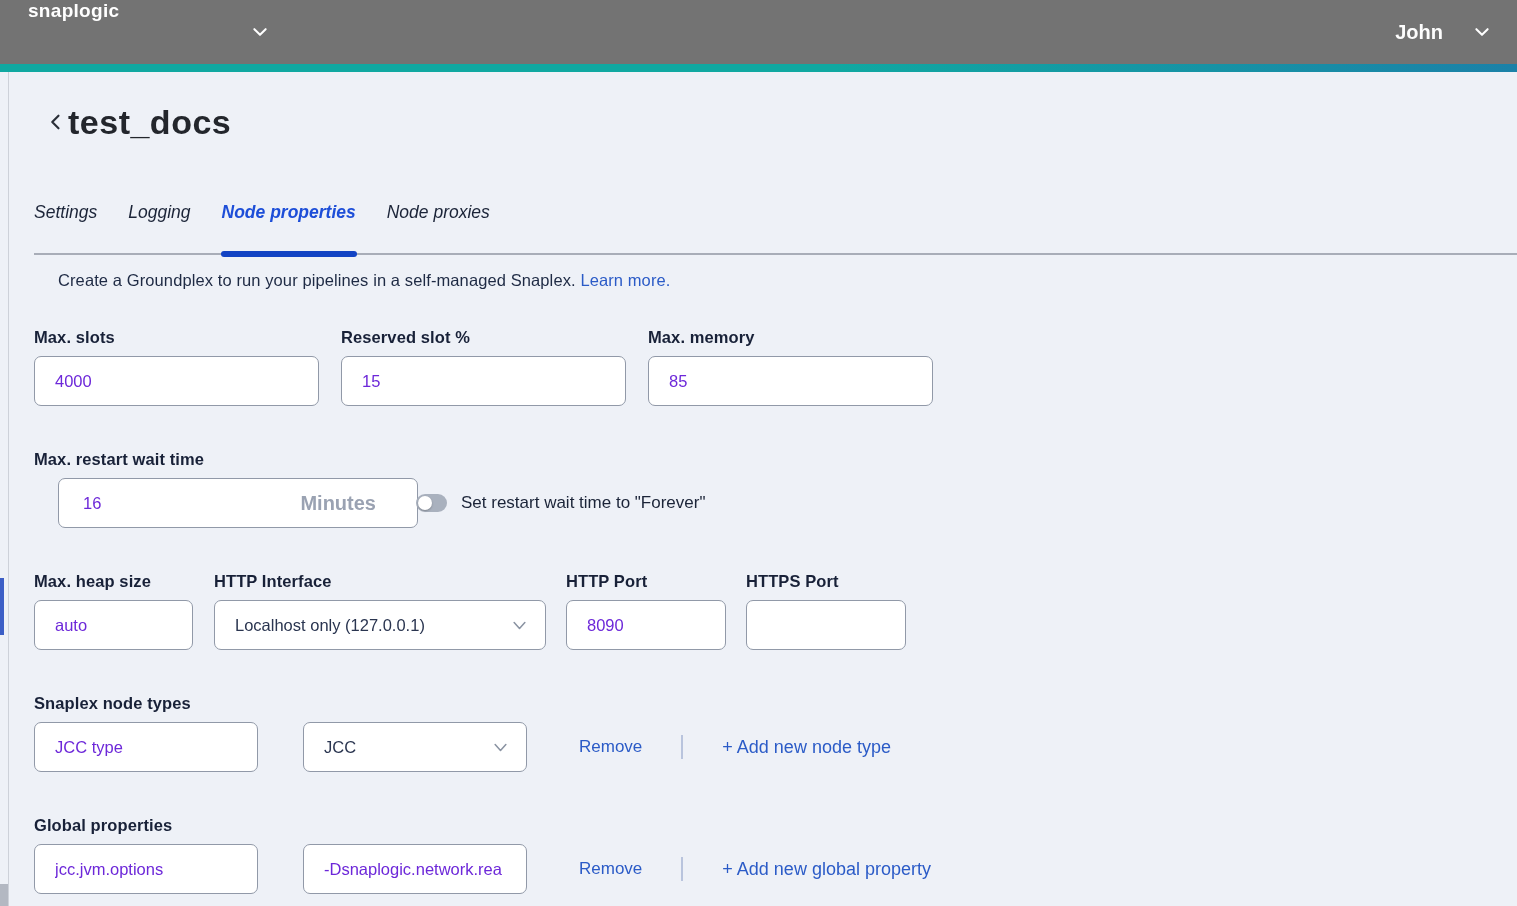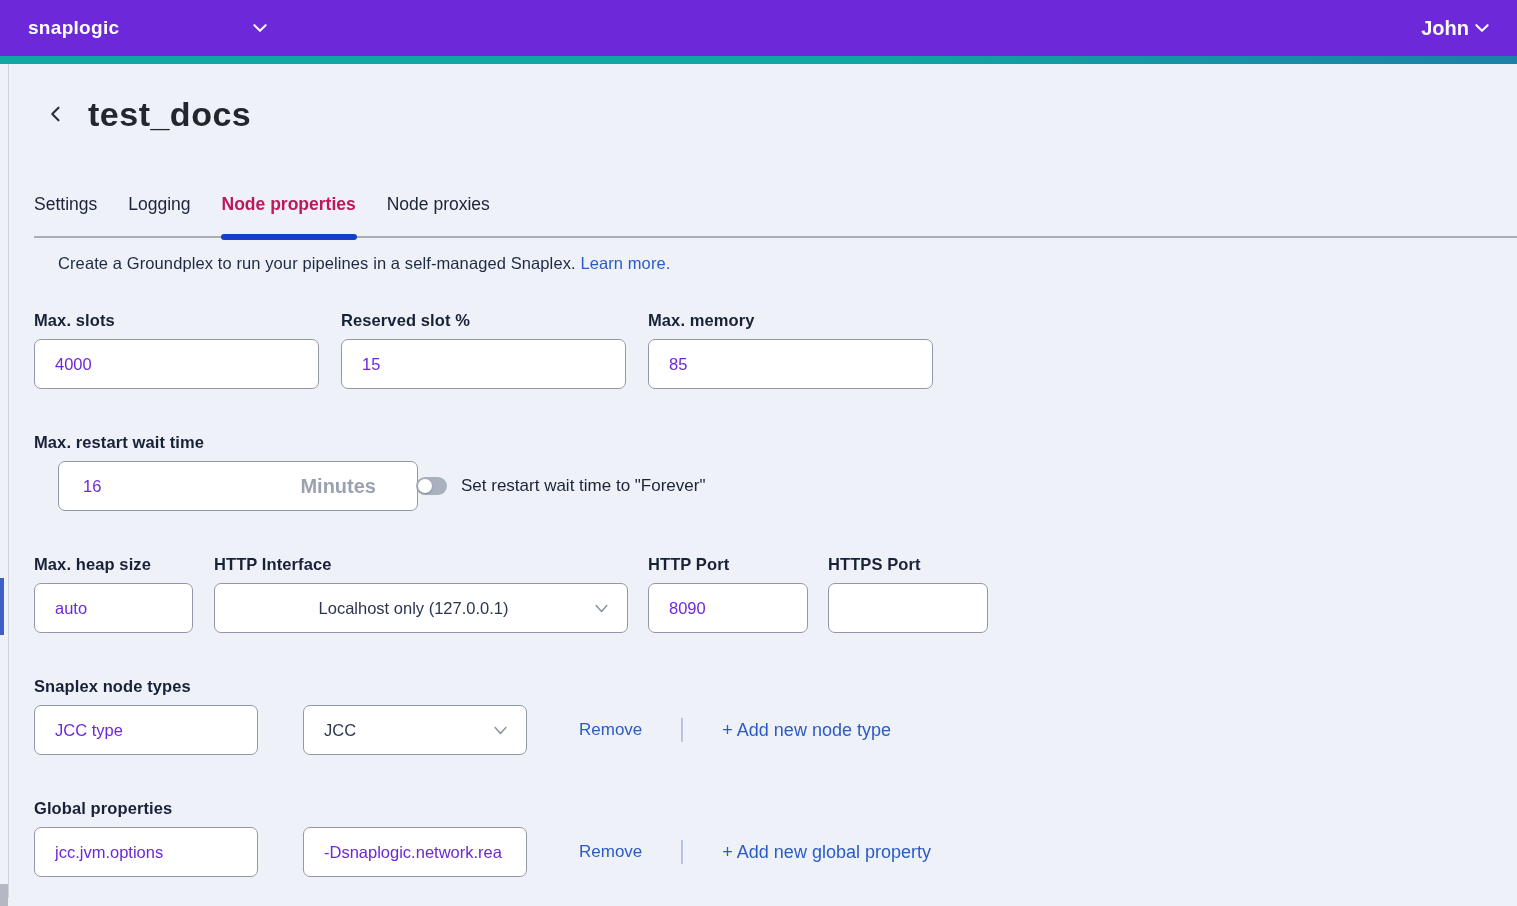--- a/index.html
+++ b/index.html
@@ -6,45 +6,44 @@
   html, body { width: 1517px; height: 906px; overflow: hidden; }
   body {
     font-family: "Liberation Sans", "DejaVu Sans", sans-serif;
     background: #eef1f7;
     color: #1b2438;
     position: relative;
   }
 
   
   .topbar {
-    height: 56px;
-    background: #6d28d9;
-    display: flex;
-    align-items: center;
+    height: 64px;
+    background: #737373;
+    display: flex;
     padding: 0 26px 0 28px;
     color: #ffffff;
   }
   .brand {
     font-size: 19px;
     font-weight: 700;
     letter-spacing: 0.3px;
     color: #ffffff;
   }
   .brand-chevron {
     margin-left: 132px;
     display: flex;
     align-items: center;
     color: #ffffff;
     cursor: pointer;
   }
   .user-menu {
     margin-left: auto;
     display: flex;
     align-items: center;
-    gap: 4px;
+    gap: 30px;
     cursor: pointer;
   }
   .user-name { font-size: 20px; font-weight: 700; color: #fdfdfd; }
   .accent-bar {
     height: 8px;
     background: linear-gradient(90deg, #10a8a1 0%, #10a8a1 55%, #1b81a8 100%);
   }
 
   
   .gutter-thumb {
@@ -61,21 +60,20 @@
     margin-left: 8px;
     border-left: 1px solid #cdd1d9;
     min-height: 834px;
     padding: 0 0 0 25px;
     position: relative;
   }
 
   .title-row {
     display: flex;
     align-items: center;
-    gap: 20px;
     padding: 26px 14px 0 10px;
   }
   .back-btn {
     display: flex; align-items: center; justify-content: center;
     width: 24px; height: 34px; cursor: pointer; color: #2a2f38;
   }
   .page-title {
     font-size: 34px;
     font-weight: 700;
     color: #23262c;
@@ -88,25 +86,26 @@
     display: flex;
     gap: 31px;
     margin-top: 56px;
     border-bottom: 2px solid #a8adb8;
     margin-right: 0;
   }
   .tab {
     position: relative;
     font-size: 17.5px;
     color: #1b2438;
-    padding-bottom: 21px;
+    padding-bottom: 30px;
     cursor: pointer;
     white-space: nowrap;
-  }
-  .tab.active { color: #be185d; font-weight: 700; text-align: center; }
+    font-style: italic;
+  }
+  .tab.active { color: #1d4ed8; font-weight: 700; text-align: center; }
   .tab.active::after {
     content: "";
     position: absolute;
     left: -1px; right: -1px; bottom: -4px;
     height: 6px;
     border-radius: 3px;
     background: #1243c4;
   }
 
   
@@ -146,21 +145,21 @@
     font-size: 16.5px;
     color: #6d28d9;
     padding: 0 10px 0 20px;
     outline: none;
     width: 100%;
     display: block;
   }
   .w285 { width: 285px; }
   .w360 { width: 360px; padding-left: 24px; }
   .w159 { width: 159px; }
-  .w359 { width: 414px; text-align: center; }
+  .w359 { width: 332px; }
   .w160 { width: 160px; }
   .w224 { width: 224px; }
 
   .input-wrap { position: relative; }
   .suffix {
     position: absolute;
     right: 18px; top: 50%;
     transform: translateY(-50%);
     color: #9aa2b2;
     font-size: 20px;

